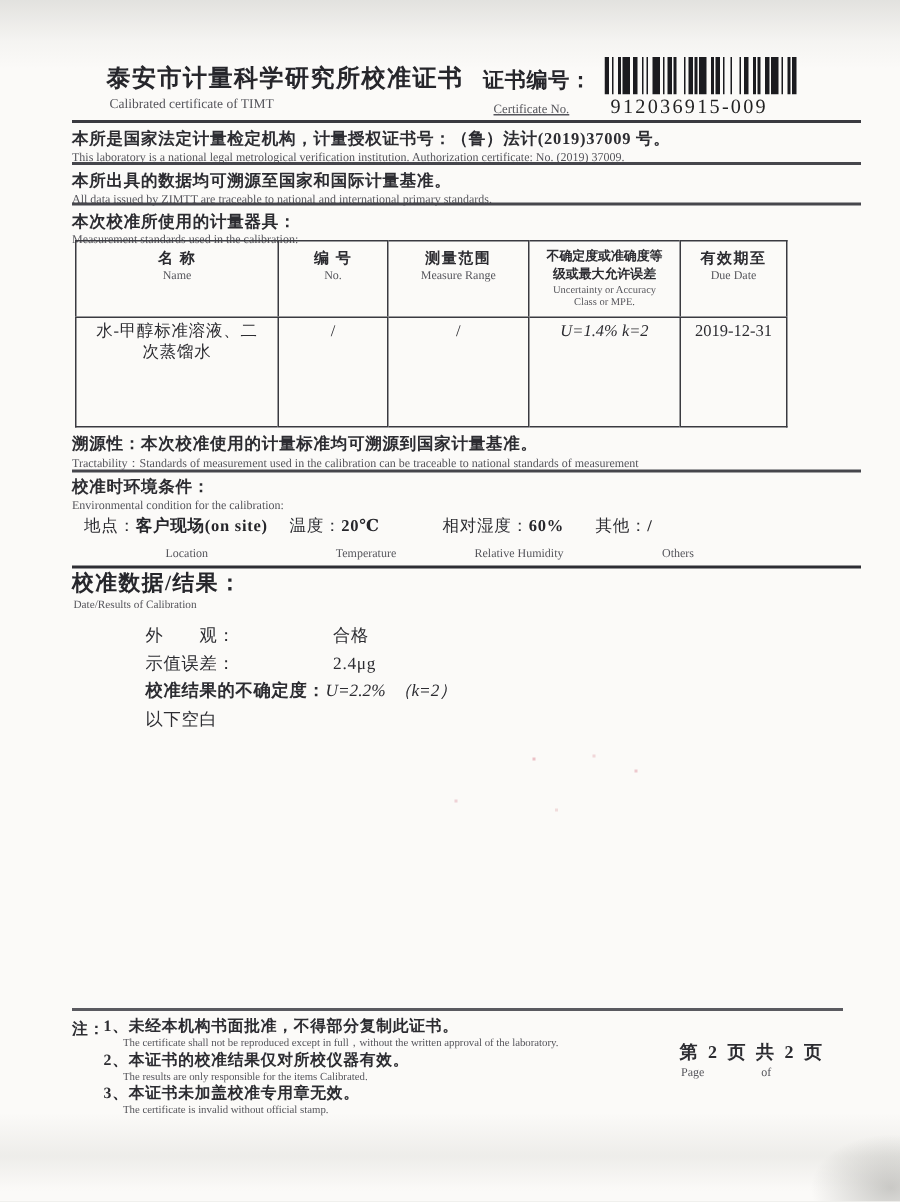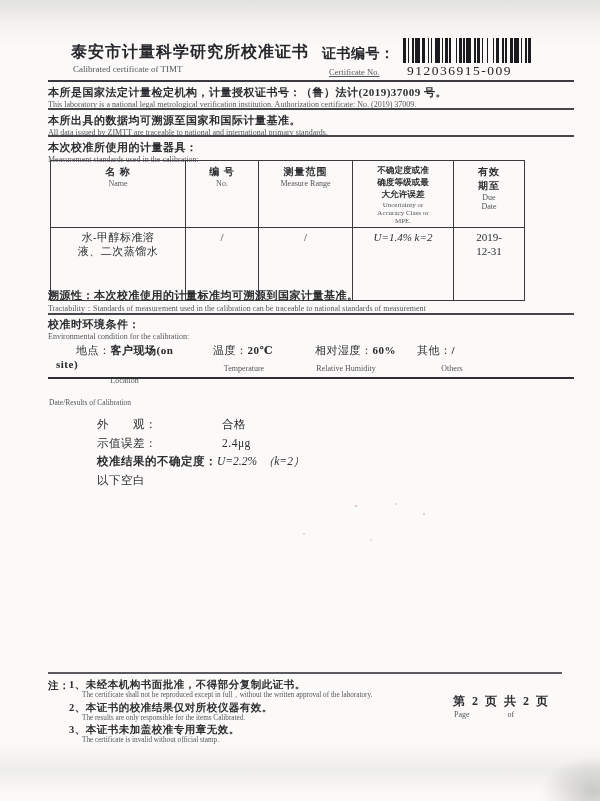--- a/index.html
+++ b/index.html
@@ -32,35 +32,35 @@
   .certno-en{left:329px;top:67px;font-size:8.5px;text-decoration:underline;}
   .barcode{left:403px;top:38px;width:168px;height:25px;display:flex;overflow:hidden;}
   .barcode span{height:100%;}
   .certno-value{left:407px;top:63px;font-size:13.5px;letter-spacing:1.5px;color:#222;}
   
   .stmt-cn{font-size:11px;font-weight:bold;color:#2c2c31;}
   .stmt-en{font-size:8px;}
   
   table.std{position:absolute;left:50px;top:160px;width:474px;border-collapse:collapse;
     table-layout:fixed;border:1.6px solid #3a3a40;}
-  table.std td{border-left:1.3px solid #3a3a40;vertical-align:top;text-align:center;padding:2px 20px;}
+  table.std td{border-left:1.3px solid #3a3a40;vertical-align:top;text-align:center;padding:2px 8px;}
   table.std td:first-child{border-left:none;}
   table.std tr.hd td{height:44px;border-bottom:1.5px solid #3a3a40;padding-top:4px;}
   table.std tr.bd td{height:68px;}
   .th-cn{font-size:10px;font-weight:bold;letter-spacing:1px;color:#2c2c31;}
   .th-en{font-size:8px;color:#55555b;line-height:1.15;}
   .th-sm .th-cn{font-size:8.6px;letter-spacing:0;}
   .th-sm .th-en{font-size:7px;}
   .bd-val{font-size:11px;line-height:1.3;color:#2c2c31;}
   .bd-italic{font-style:italic;}
   
   .env-row{left:56px;top:343px;display:flex;}
   .env-f{position:relative;}
   .env-line1{font-size:11px;}
-  .env-label{color:#2c2c31;margin-left:20px;}
+  .env-label{color:#2c2c31;}
   .env-val{font-weight:bold;color:#26262b;}
   .env-en{font-size:8px;margin-top:6px;text-align:center;}
   
   .res-head-cn{left:48px;top:379px;font-size:14.5px;font-weight:bold;letter-spacing:1px;color:#26262b;}
   .res-head-en{left:49px;top:398px;font-size:7.5px;}
   .res-list{left:97px;top:415px;font-size:11.5px;line-height:18.6px;color:#2c2c31;}
   .res-label{display:inline-block;min-width:125px;white-space:pre-wrap;}
   
   .notes{left:48px;top:679px;}
   .notes-label{position:absolute;left:0;top:0;font-size:10.5px;font-weight:bold;}
@@ -236,20 +236,21 @@
       <div class="env-line1"><span class="env-label cn">相对湿度：</span><span class="env-val cn">60%</span></div>
       <div class="env-en en">Relative Humidity</div>
     </div>
     <div class="env-f" style="width:110px;">
       <div class="env-line1"><span class="env-label cn">其他：</span><span class="env-val cn">/</span></div>
       <div class="env-en en">Others</div>
     </div>
   </div>
   <div class="rule" style="left:48px;top:377px;width:526px;height:1.8px;background:#2e2e34;"></div>
 
+  <div class="abs res-head-cn cn">校准数据/结果：</div>
   <div class="abs res-head-en en">Date/Results of Calibration</div>
   <div class="abs res-list">
     <div><span class="res-label cn">外　　观：</span><span class="cn">合格</span></div>
     <div><span class="res-label cn">示值误差：</span><span class="cn">2.4μg</span></div>
     <div><span class="res-label cn" style="min-width:0;font-weight:bold;">校准结果的不确定度：</span><span class="bd-italic">U=2.2% （k=2）</span></div>
     <div><span class="res-label cn" style="min-width:0;">以下空白</span></div>
   </div>
 
   <div class="rule" style="left:48px;top:672px;width:514px;background:#5a5a60;"></div>
   <div class="abs notes">

